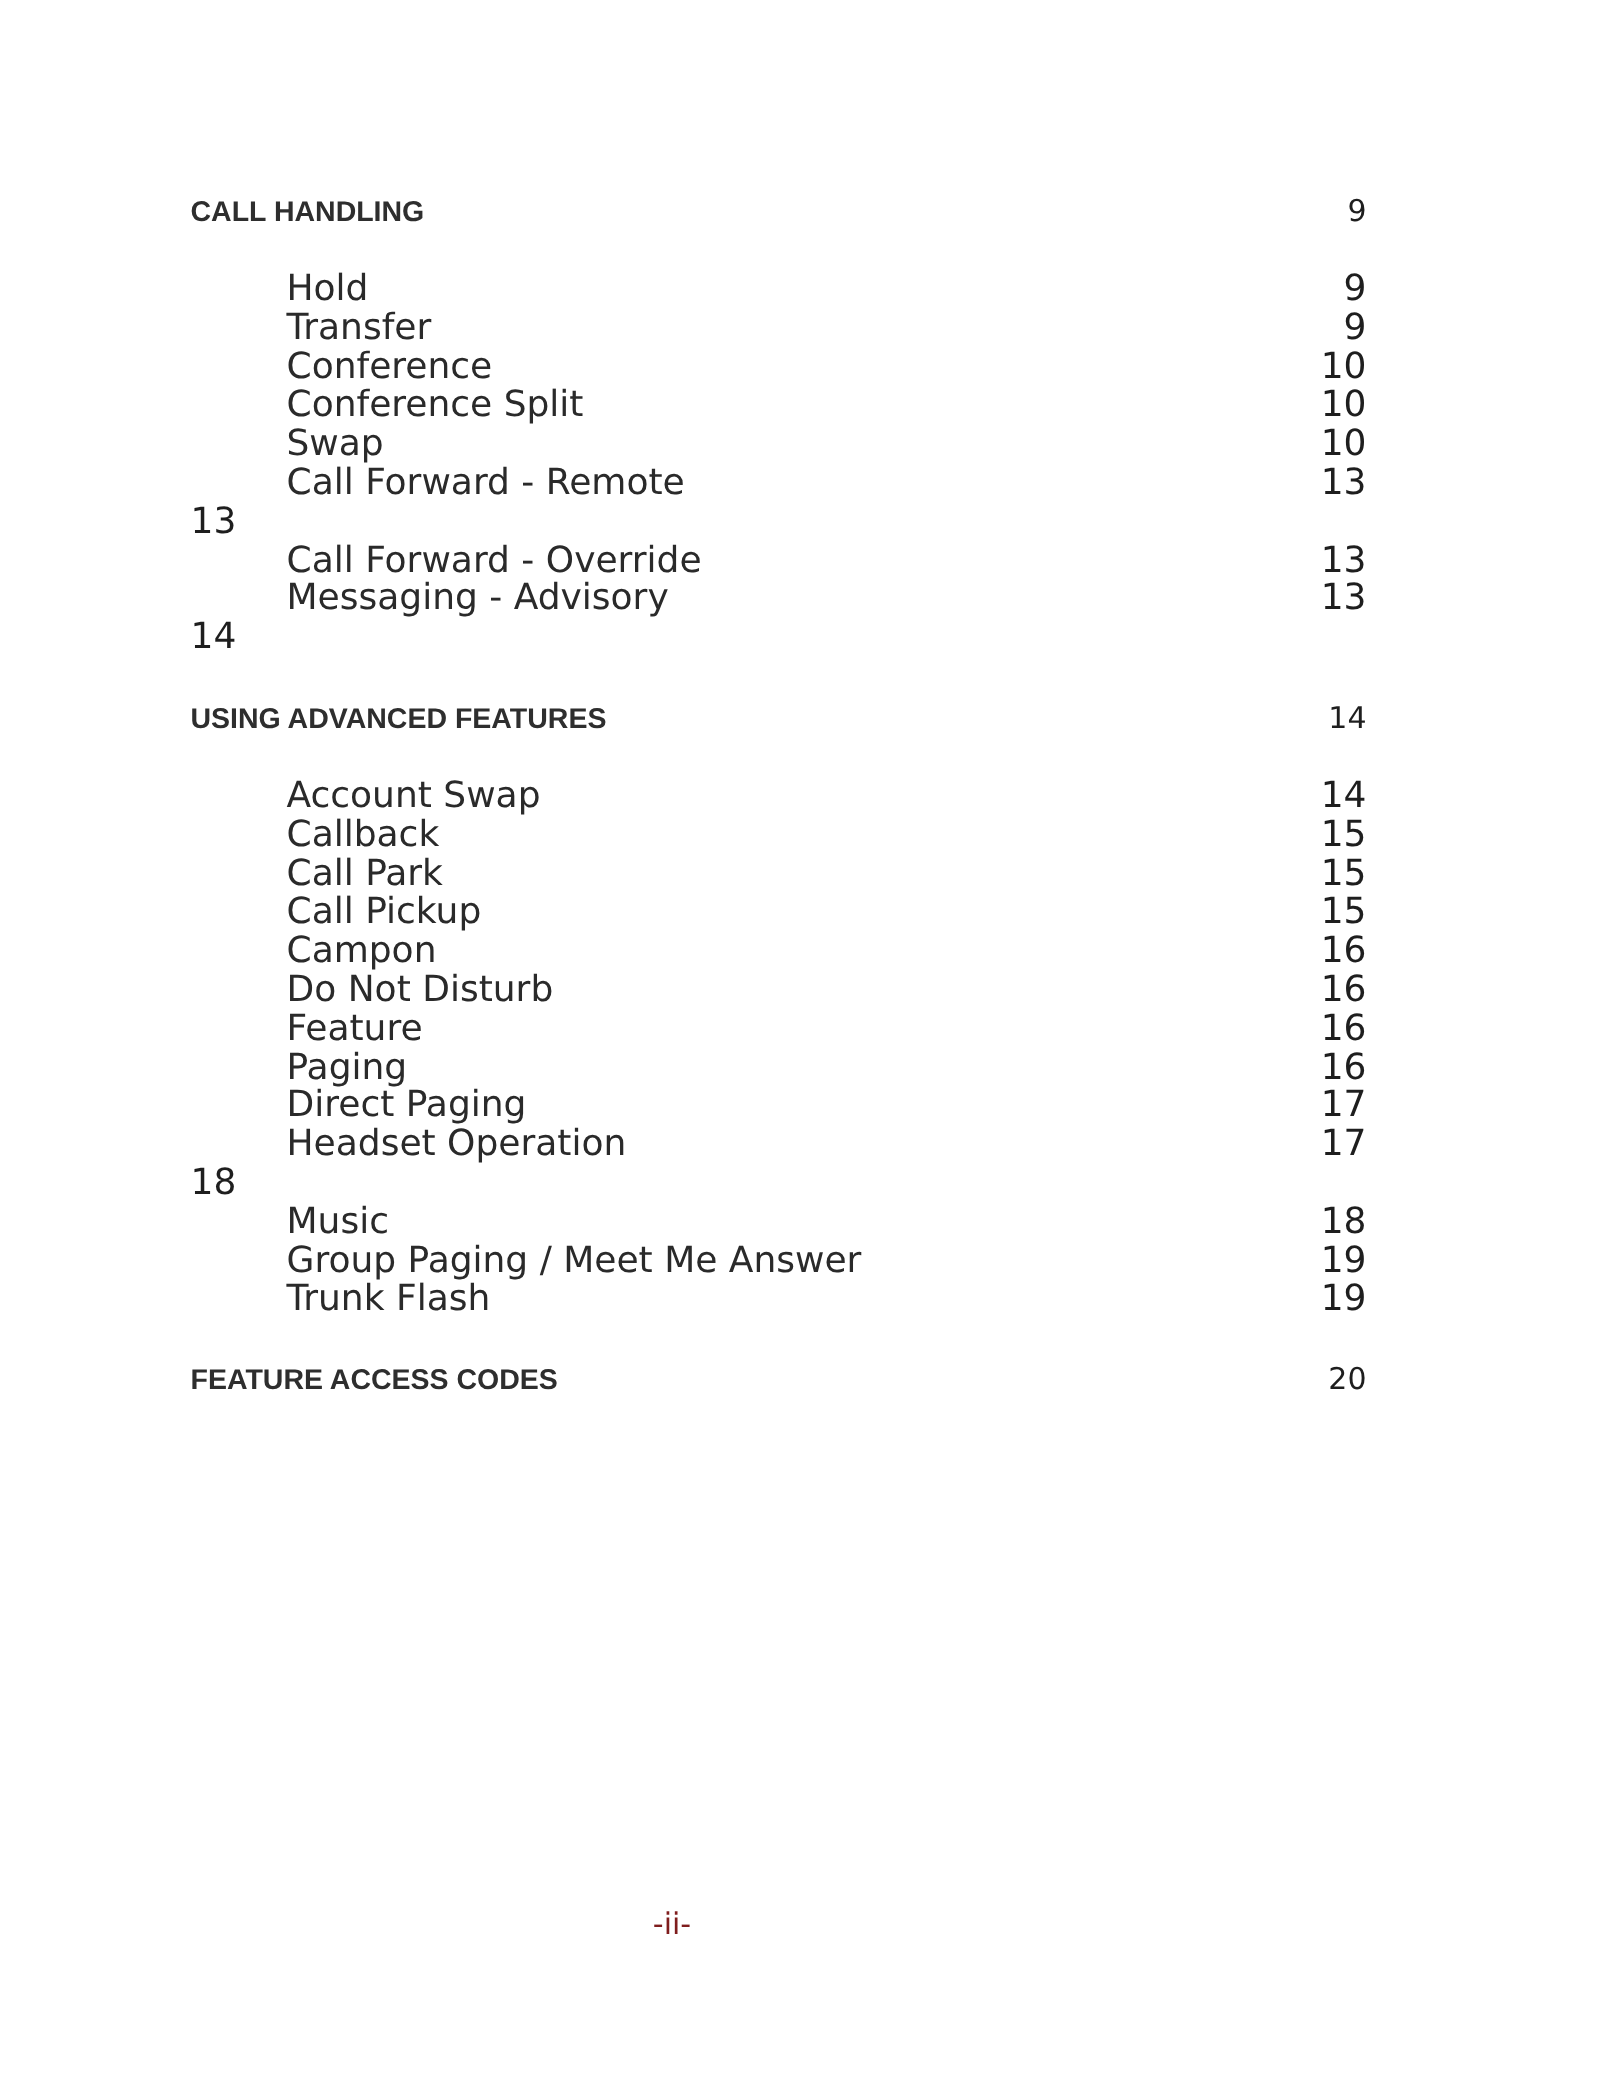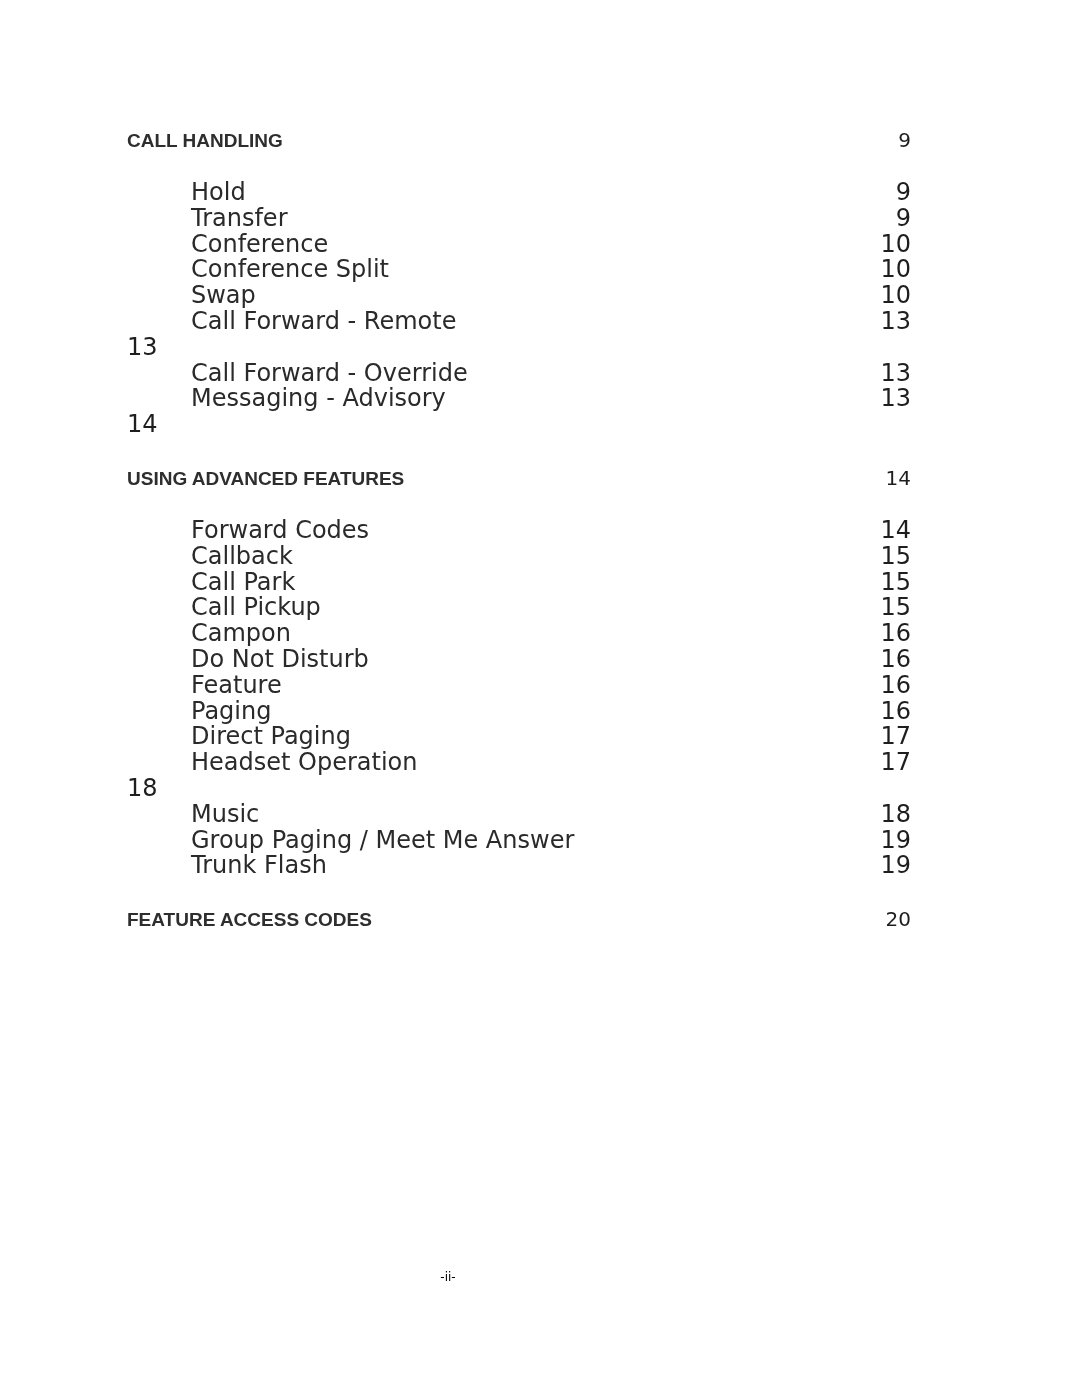--- a/index.html
+++ b/index.html
@@ -58,22 +58,22 @@
     .entry .page {
       color: #1e1e1e;
     }
     .footer {
       position: absolute;
       top: 1270px;
       left: 0;
       width: 896px;
       text-align: center;
       font-family: "DejaVu Sans", sans-serif;
-      font-size: 12px;
-      color: #000000;
+      font-size: 20px;
+      color: #7f1d1d;
     }
   </style>
 </head>
 <body>
 
 <div class="toc" id="toc">
     <div class="section-heading">
       <span class="title">CALL HANDLING</span>
       <span class="page">9</span>
     </div>
@@ -116,21 +116,21 @@
       <div class="entry">
         <span class="page">14</span>
       </div>
     </div>
     <div class="section-heading">
       <span class="title">USING ADVANCED FEATURES</span>
       <span class="page">14</span>
     </div>
     <div class="entries">
       <div class="entry">
-        <span class="title">Forward Codes</span>
+        <span class="title">Account Swap</span>
         <span class="page">14</span>
       </div>
       <div class="entry">
         <span class="title">Callback</span>
         <span class="page">15</span>
       </div>
       <div class="entry">
         <span class="title">Call Park</span>
         <span class="page">15</span>
       </div>

